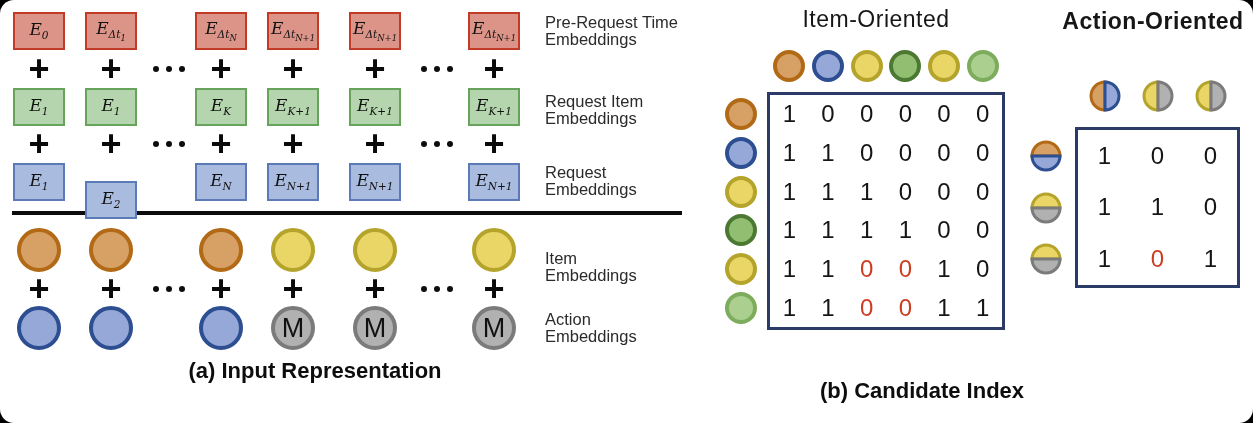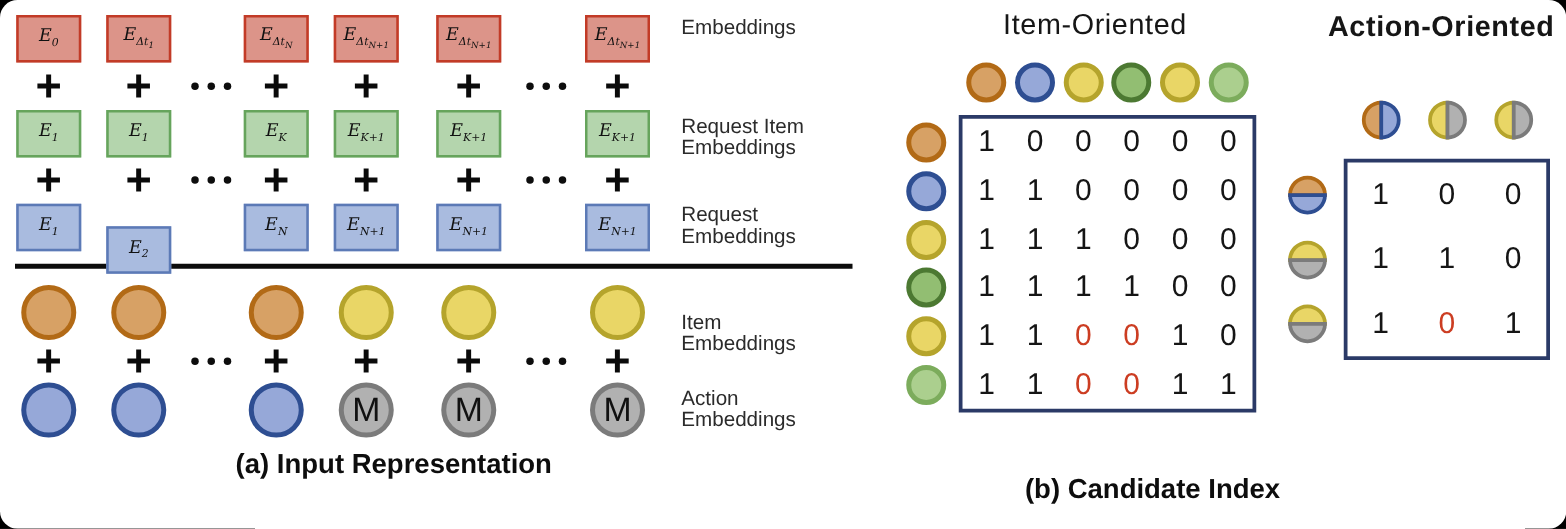--- a/index.html
+++ b/index.html
@@ -7,21 +7,21 @@
     position:relative;width:1253px;height:423px;background:#fff;
     border-radius:14px;overflow:hidden;
     font-family:"Liberation Sans",sans-serif;color:#1a1a1a;
   }
   
   .ebox{
     position:absolute;width:52px;height:38px;box-sizing:border-box;
     border:2.5px solid;display:flex;align-items:center;justify-content:center;
   }
   .math{
-    font-family:"DejaVu Serif",serif;font-style:italic;font-size:14px;color:#111;
+    font-family:"DejaVu Serif",serif;font-style:italic;font-size:17px;color:#111;
     line-height:1;white-space:nowrap;
   }
   .math sub{font-size:.62em;line-height:1;}
   .math sub sub{font-size:.8em;}
   
   .plus{
     position:absolute;width:40px;height:40px;display:flex;align-items:center;justify-content:center;
     font-size:36px;font-weight:900;color:#0a0a0a;line-height:1;
   }
   .dots{position:absolute;display:flex;gap:7px;align-items:center;}
@@ -176,20 +176,21 @@
         <i></i>
         <i></i>
         <i></i>
       </div>
       <div class="dots" style="left: 421px; top: 286px;">
         <i></i>
         <i></i>
         <i></i>
       </div>
       <div class="rowlabel" style="top: 14px;">
+        <div>Pre-Request Time</div>
         <div>Embeddings</div>
       </div>
       <div class="rowlabel" style="top: 93px;">
         <div>Request Item</div>
         <div>Embeddings</div>
       </div>
       <div class="rowlabel" style="top: 164px;">
         <div>Request</div>
         <div>Embeddings</div>
       </div>

